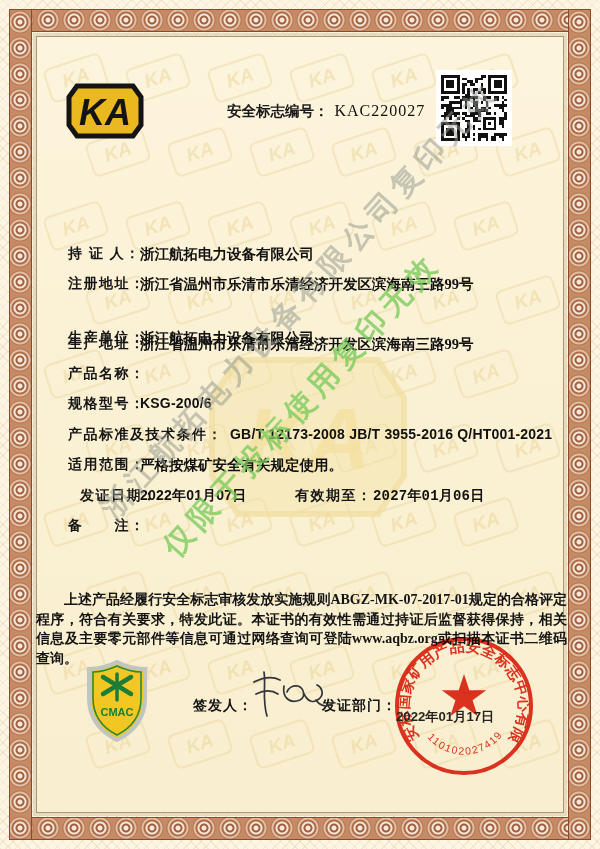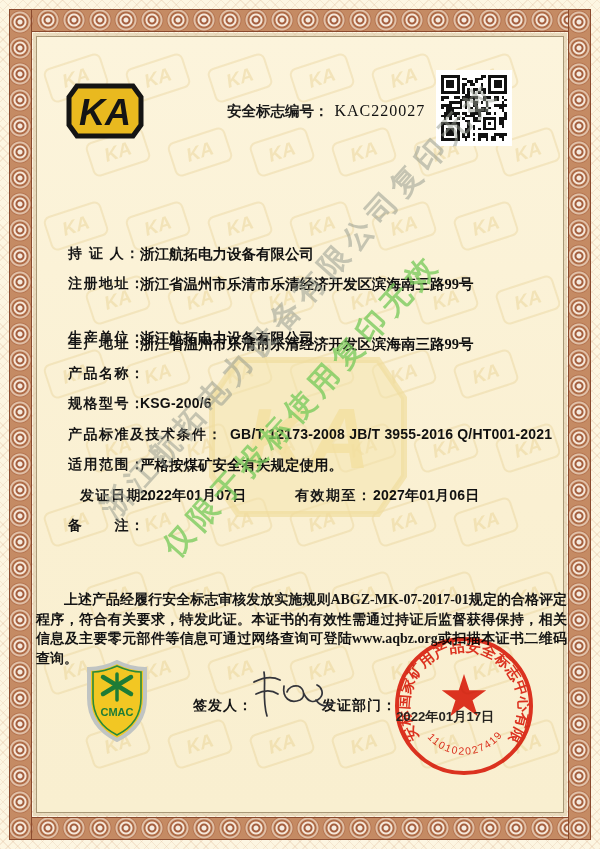--- a/index.html
+++ b/index.html
@@ -482,21 +482,21 @@
           <span class="seg value-num" style="left: 162px;">GB/T 12173-2008 JB/T 3955-2016 Q/HT001-2021</span>
         </div>
         <div class="frow" style="top: 211px;">
           <span class="seg label" style="left: 0px;">适用范围：</span>
           <span class="seg value" style="left: 72px;">严格按煤矿安全有关规定使用。</span>
         </div>
         <div class="frow" style="top: 242px;">
           <span class="seg label" style="left: 12px; text-align: center;">发证日期：</span>
           <span class="seg value-num" style="left: 72px;">2022年01月07日</span>
           <span class="seg label" style="left: 227px;">有效期至：</span>
-          <span class="seg value-num" style="left: 305px;">2027年01月06日</span>
+          <span class="seg value-num" style="left: 305px; font-family: Liberation Mono, monospace;">2027年01月06日</span>
         </div>
         <div class="frow" style="top: 272px;">
           <span class="seg label" style="left: 0px;">备　　注：</span>
         </div>
       </div>
 
     <div class="para">上述产品经履行安全标志审核发放实施规则ABGZ-MK-07-2017-01规定的合格评定程序，符合有关要求，特发此证。本证书的有效性需通过持证后监督获得保持，相关信息及主要零元部件等信息可通过网络查询可登陆www.aqbz.org或扫描本证书二维码查询。</div>
 
     <svg class="badge" width="62" height="82" viewBox="0 0 62 82">
       <path d="M31,2 C41,7 52,9 59,9 L59,38 C59,60 47,72 31,80 C15,72 3,60 3,38 L3,9 C10,9 21,7 31,2 Z" fill="#f2c723" stroke="#c0c4c3" stroke-width="4"></path>

